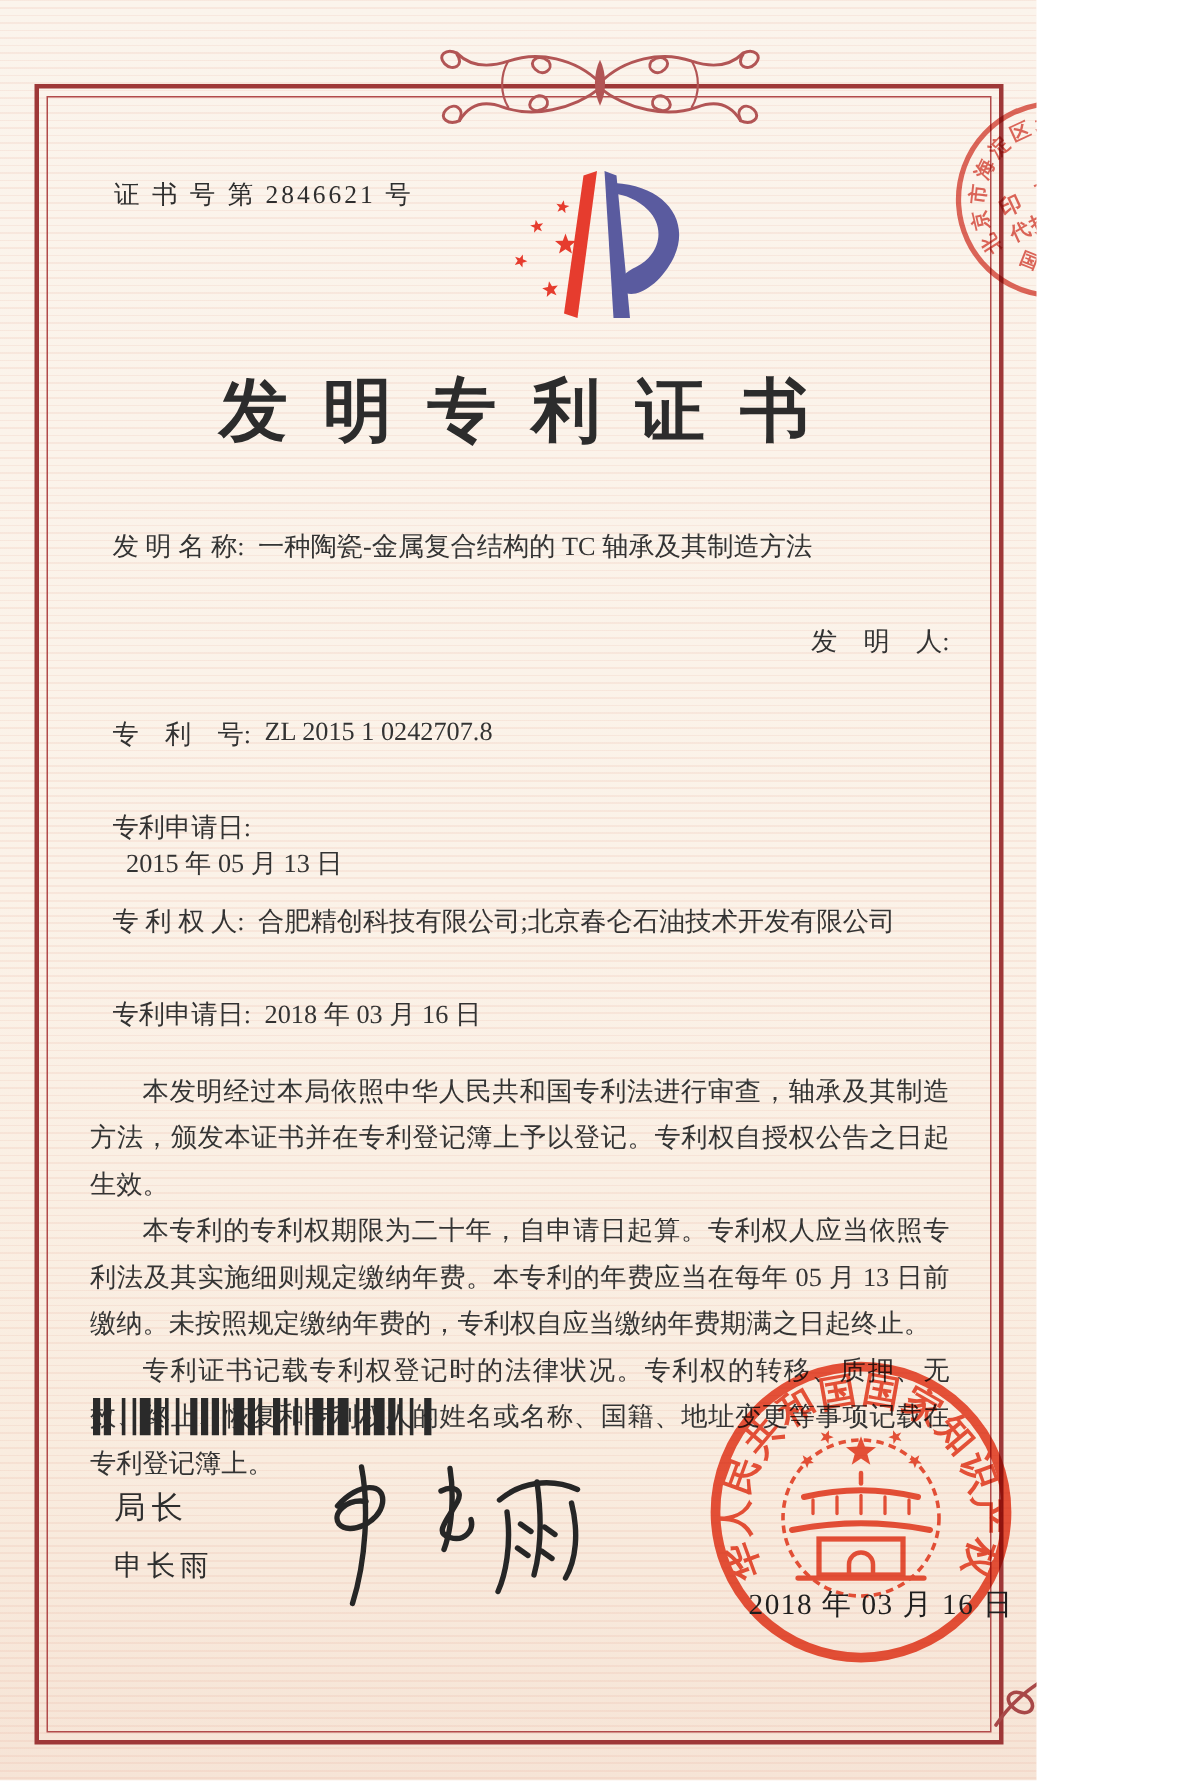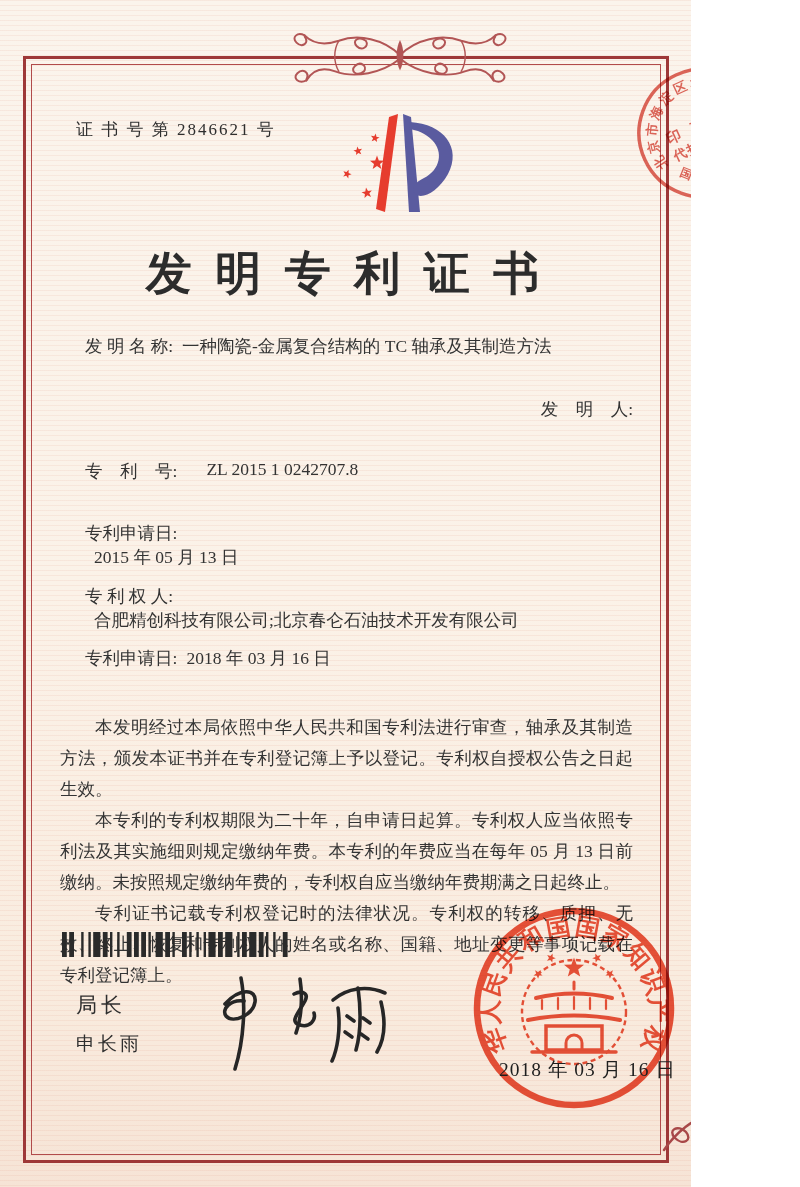--- a/index.html
+++ b/index.html
@@ -12,27 +12,27 @@
     position:absolute; inset:0; pointer-events:none;
     background:repeating-linear-gradient(180deg, rgba(228,156,136,.14) 0px, rgba(228,156,136,.14) 1px, transparent 1px, transparent 5px);
   }
   .frame-outer{position:absolute; left:23px; top:56px; right:22px; bottom:24px; border:3px solid #9e3838;}
   .frame-inner{position:absolute; left:31px; top:64px; right:30px; bottom:32px; border:1px solid #b14b4b;}
   .top-ornament{position:absolute; left:265px; top:28px; width:270px; height:58px;}
   .corner-ornament{position:absolute; left:656px; top:1040px; width:114px; height:116px;}
   .cert-no{position:absolute; left:76px; top:118px; font-size:17px; letter-spacing:2px; color:#2e2e2e;}
   .logo{position:absolute; left:332px; top:108px; width:140px; height:115px;}
   .title{position:absolute; left:0; right:0; top:243px; text-align:center; font-size:46px; font-weight:600; letter-spacing:6px; color:#2c2c2c;}
-  .fields{position:absolute; left:75px; top:334px; right:58px; height:340px;margin-left:10px;}
+  .fields{position:absolute; left:75px; top:352px; right:58px; height:340px;}
   .field-row{position:absolute; left:0; right:0; display:flex; font-size:17.5px; color:#333; white-space:pre;}
   .field-row:nth-child(1){top:0;}
   .field-row:nth-child(2){top:63px;justify-content:flex-end;}
-  .field-row:nth-child(3){top:125px;gap:20px;}
+  .field-row:nth-child(3){top:125px;}
   .field-row:nth-child(4){top:187px;flex-direction:column;}
-  .field-row:nth-child(5){top:250px;flex-direction:column;}
+  .field-row:nth-child(5){top:250px;}
   .field-row:nth-child(6){top:312px;}
   .field-label{flex:0 0 auto;}
   .field-value{margin-left:9px; white-space:normal;}
   .paras{position:absolute; left:60px; right:58px; top:712px; font-size:17.5px; line-height:31px; text-align:justify; color:#343434;}
   .paras p{margin:0; text-indent:2em;}
   .barcode{position:absolute; left:62px; top:932px; width:228px; height:25px;}
   .director-title{position:absolute; left:76px; top:991px; font-size:21px; letter-spacing:4px; color:#2e2e2e;}
   .director-name{position:absolute; left:76px; top:1031px; font-size:19px; letter-spacing:3px; color:#2e2e2e;}
   .signature{position:absolute; left:195px; top:970px; width:215px; height:108px;}
   .seal{position:absolute; left:468px; top:902px; width:212px; height:212px; opacity:.93; mix-blend-mode:multiply;}

